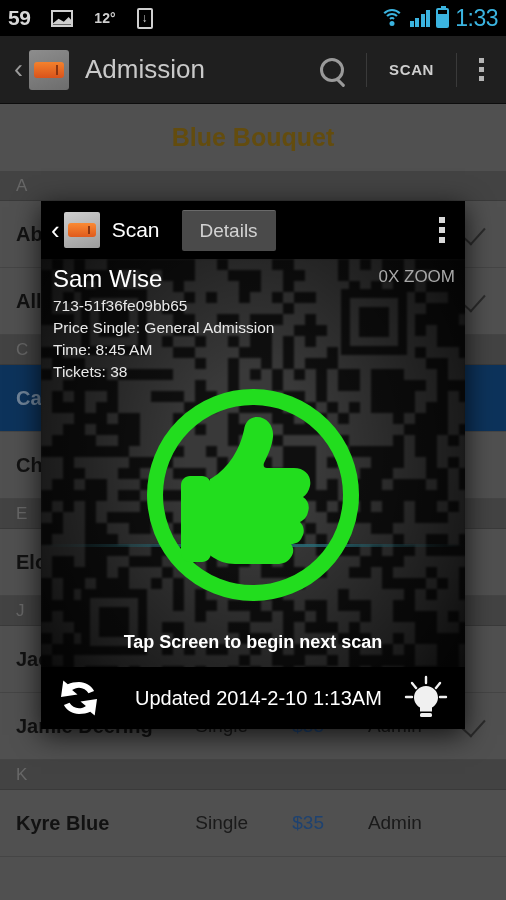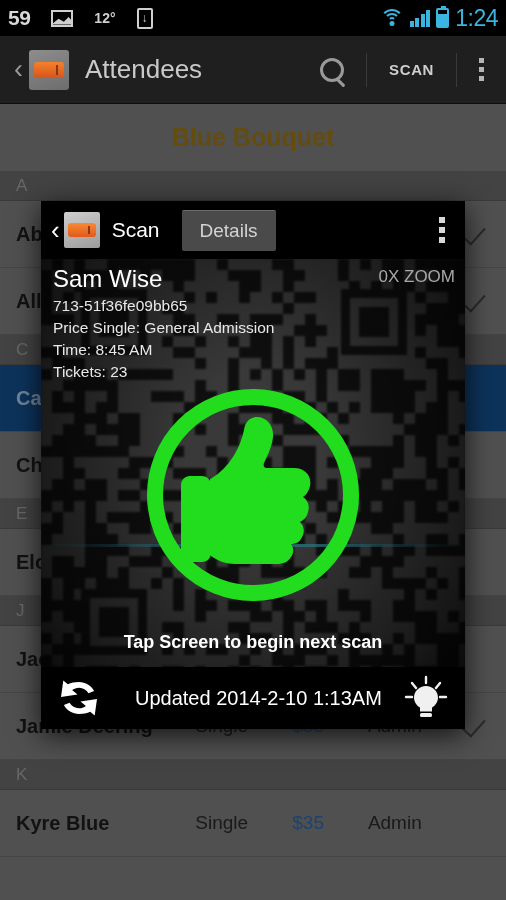--- a/index.html
+++ b/index.html
@@ -169,30 +169,30 @@
           <i></i>
           <i></i>
         </span>
       <span class="ic-sig">
           <b></b>
           <b></b>
           <b></b>
           <b></b>
         </span>
       <span class="ic-batt"></span>
-      <span class="sb-clock">1:24</span>
+      <span class="sb-clock">1:33</span>
     </div>
   </div>
 
   <div id="actionbar">
     <span class="back-caret">‹</span>
     <span class="app-logo">
         <span class="stub"></span>
       </span>
-    <span class="ab-title">Attendees</span>
+    <span class="ab-title">Admission</span>
     <div class="ab-actions">
       <div class="ab-btn">
         <span class="ic-search"></span>
       </div>
       <span class="ab-sep"></span>
       <div class="ab-btn">
         <span class="ab-scan">SCAN</span>
       </div>
       <span class="ab-sep"></span>
       <div class="ab-btn">
@@ -1077,21 +1077,21 @@
           </div>
         </div>
       <div class="teal-line"></div>
       <div class="vignette"></div>
 
       <div class="info">
         <div class="nm">Sam Wise</div>
         <div class="ln">713-51f36fe09bb65</div>
         <div class="ln">Price Single: General Admission</div>
         <div class="ln">Time: 8:45 AM</div>
-        <div class="ln">Tickets: 23</div>
+        <div class="ln">Tickets: 38</div>
       </div>
 
       <div class="zoomlbl">0X ZOOM</div>
 
 
       <div class="thumb-wrap">
         <div class="thumb-ring"></div>
         <svg class="thumb-svg" width="148" height="160" viewBox="0 0 148 160">
           <path fill="#22dd1e" d="M78 2c10 0 17 9 16 20-1 9-5 18-9 26-1 3 0 5 3 5h27c11 0 18 8 16 18-1 5-4 9-7 11 5 3 7 9 5 15-1 5-4 8-8 10 4 4 5 10 2 15-2 5-6 7-11 7 3 4 3 9 0 13-3 5-8 7-14 7H56c-9 0-17-3-24-8l-1-1V64l2-1c8-5 15-12 21-21 5-8 9-17 11-27C66 7 71 2 78 2z"></path>
           <path fill="#22dd1e" d="M2 70c0-5 4-9 9-9h12c5 0 9 4 9 9v68c0 5-4 9-9 9H11c-5 0-9-4-9-9V70z"></path>

